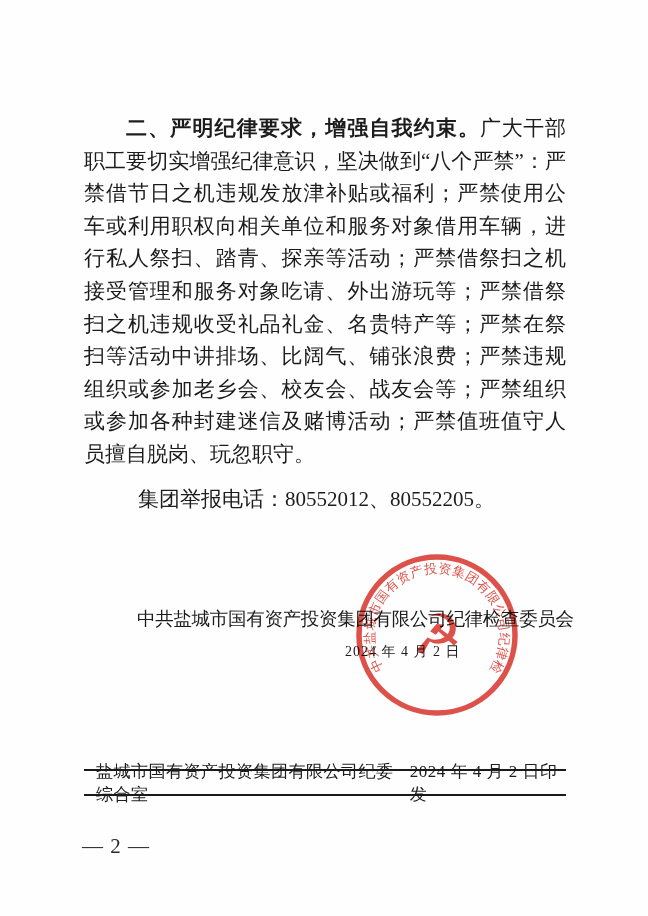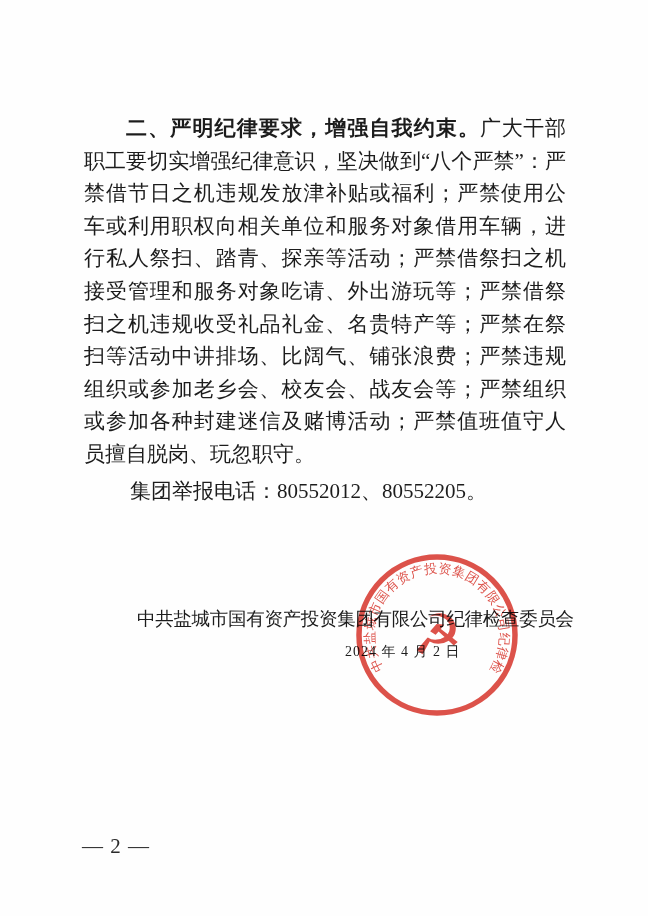--- a/index.html
+++ b/index.html
@@ -18,21 +18,21 @@
     font-size:21px;line-height:32.6px;
     text-align:justify;
     text-justify:inter-ideograph;
   }
   .para{margin:0;text-indent:2em;}
   .para .h{
     font-family:Liberation Sans, sans-serif;
     font-weight:700;
     letter-spacing:0.5px;
   }
-  .hotline{margin:4px;text-indent:2em;}
+  .hotline{margin:12px;text-indent:2em;}
   
   .sig-org{
     position:absolute;left:137px;top:606px;
     font-size:18.5px;letter-spacing:-0.3px;
     white-space:nowrap;
   }
   .sig-date{
     position:absolute;left:345px;top:643px;
     font-size:14px;letter-spacing:1px;
     white-space:nowrap;
@@ -79,16 +79,20 @@
     <circle cx="85" cy="85" r="78" fill="none" stroke="#d93a31" stroke-width="5.5"></circle>
     <defs>
       <path id="sealTextArc" d="M 32.7 120.9 A 63 63 0 1 1 137.3 120.9" fill="none"></path>
     </defs>
     <text font-size="13" fill="#d93a31" font-family="Liberation Sans, DejaVu Sans, sans-serif" letter-spacing="0.5">
       <textPath href="#sealTextArc" startOffset="2">中共盐城市国有资产投资集团有限公司纪律检查委员会</textPath>
     </text>
     <text x="85" y="104" text-anchor="middle" font-size="56" fill="#d93a31" font-family="DejaVu Sans, sans-serif">☭</text>
   </svg>
 
+  <div class="footer-bar">
+    <span class="issuer">盐城市国有资产投资集团有限公司纪委综合室</span>
+    <span class="printed">2024 年 4 月 2 日印发</span>
+  </div>
 
   <div class="page-num">— 2 —</div>
 
 </div>
 
 </body></html>

